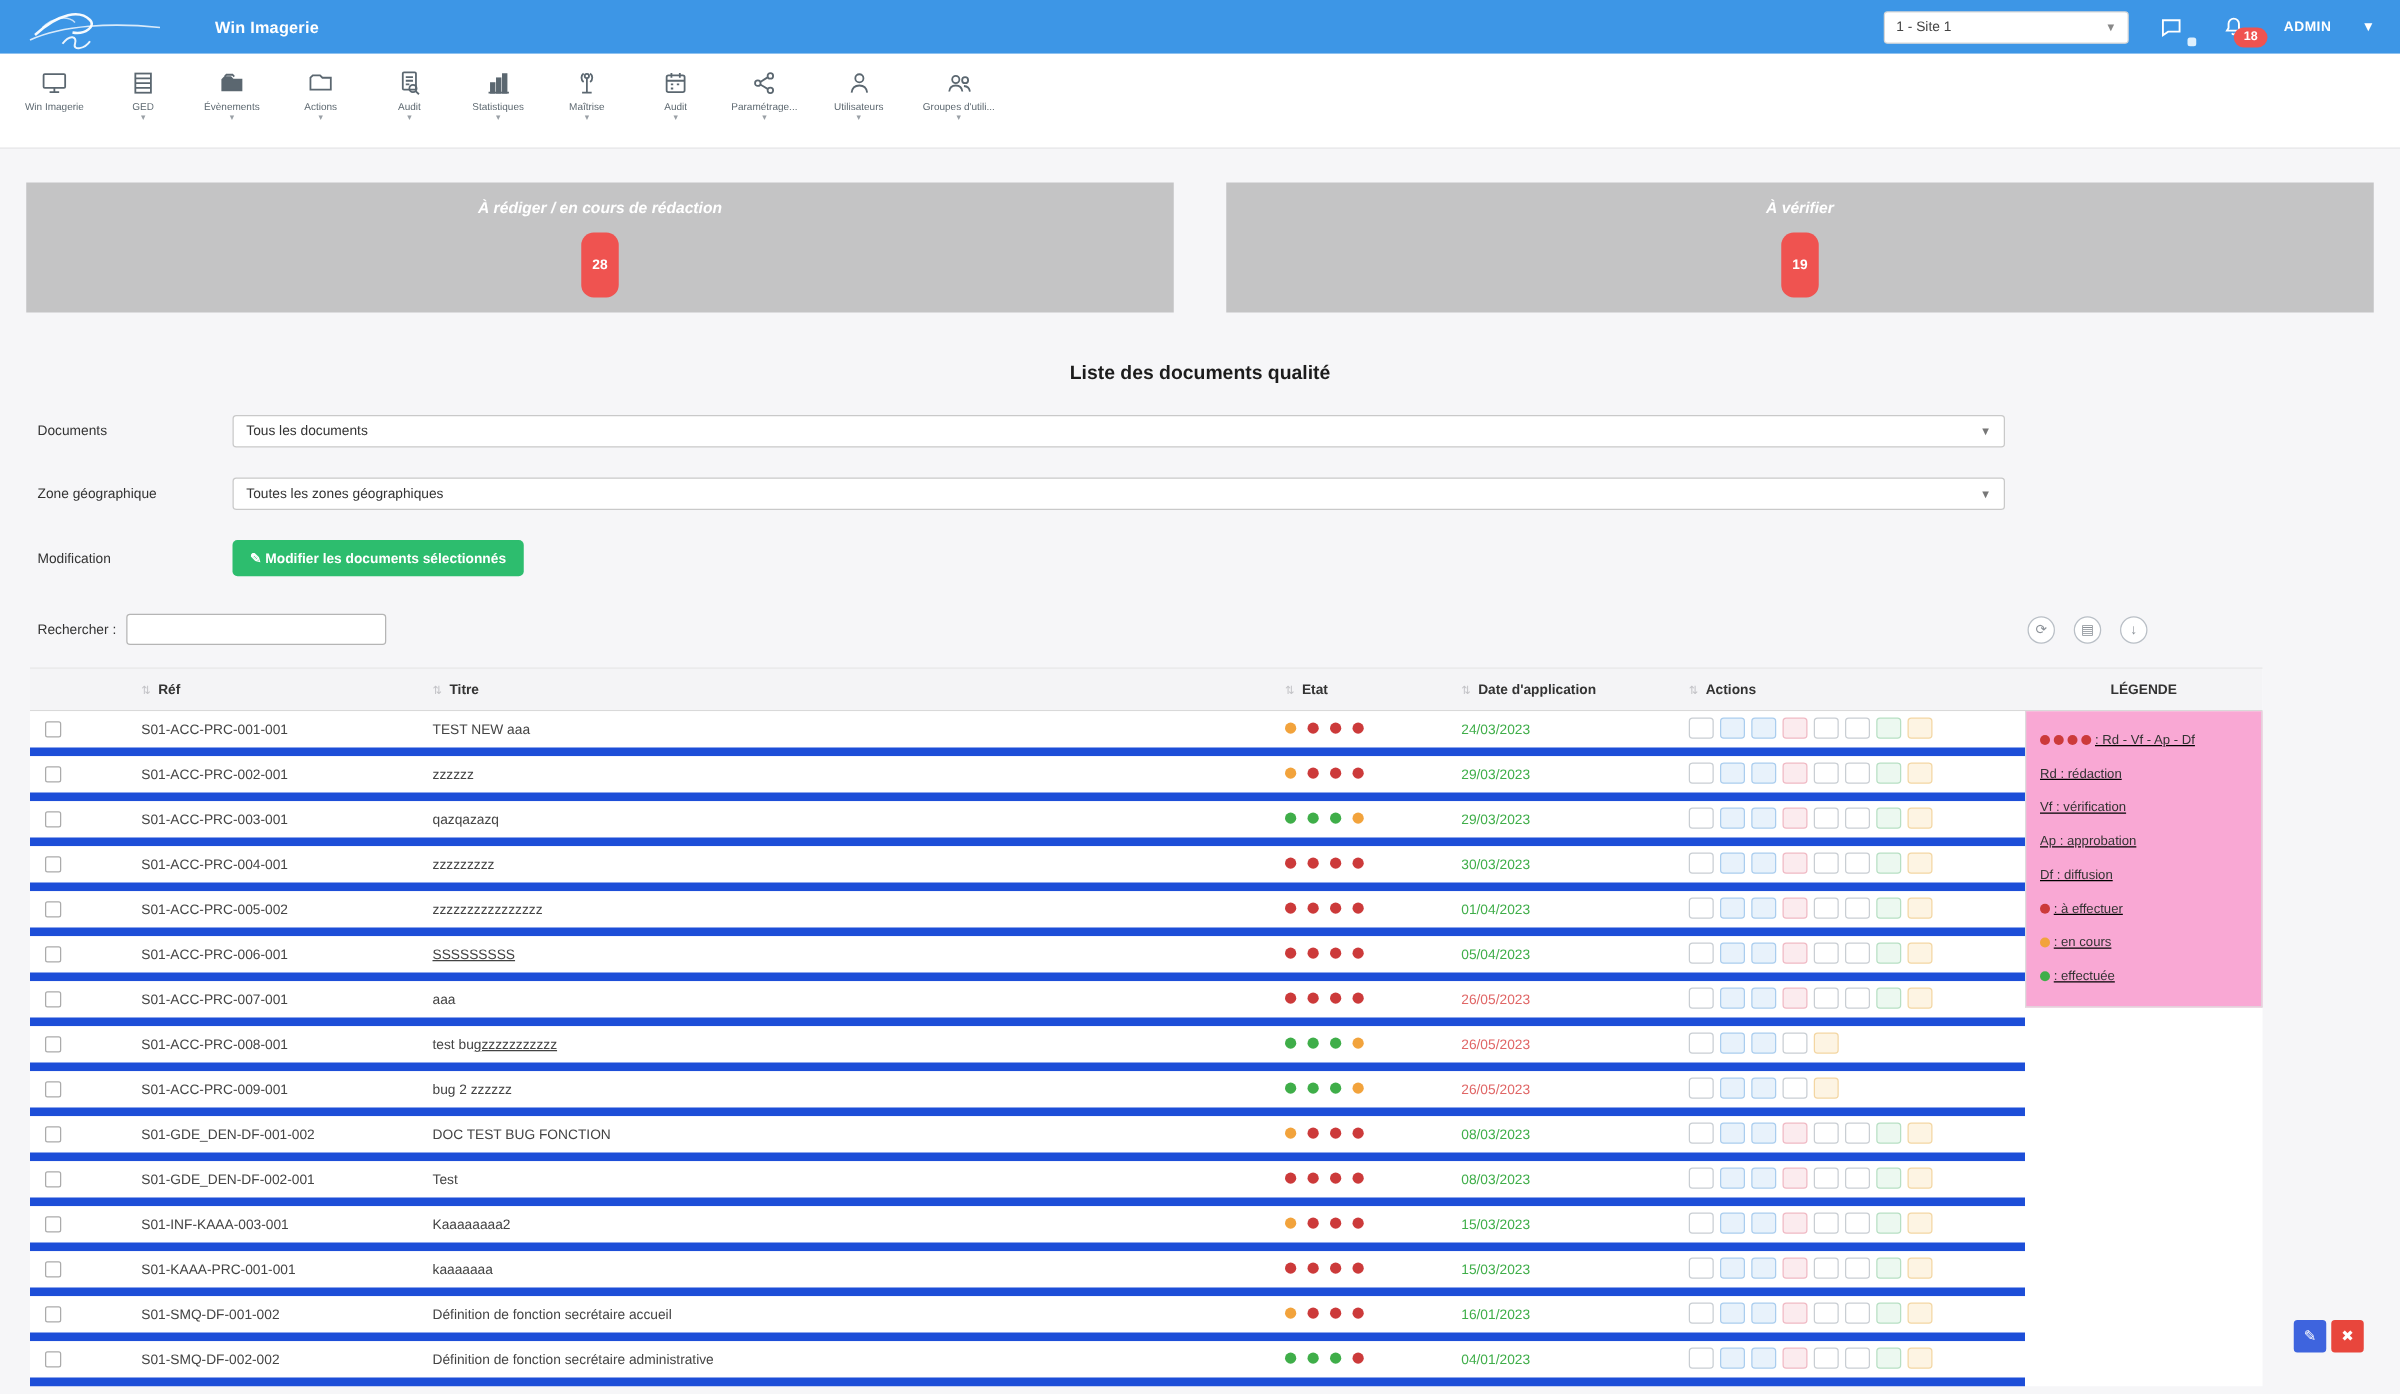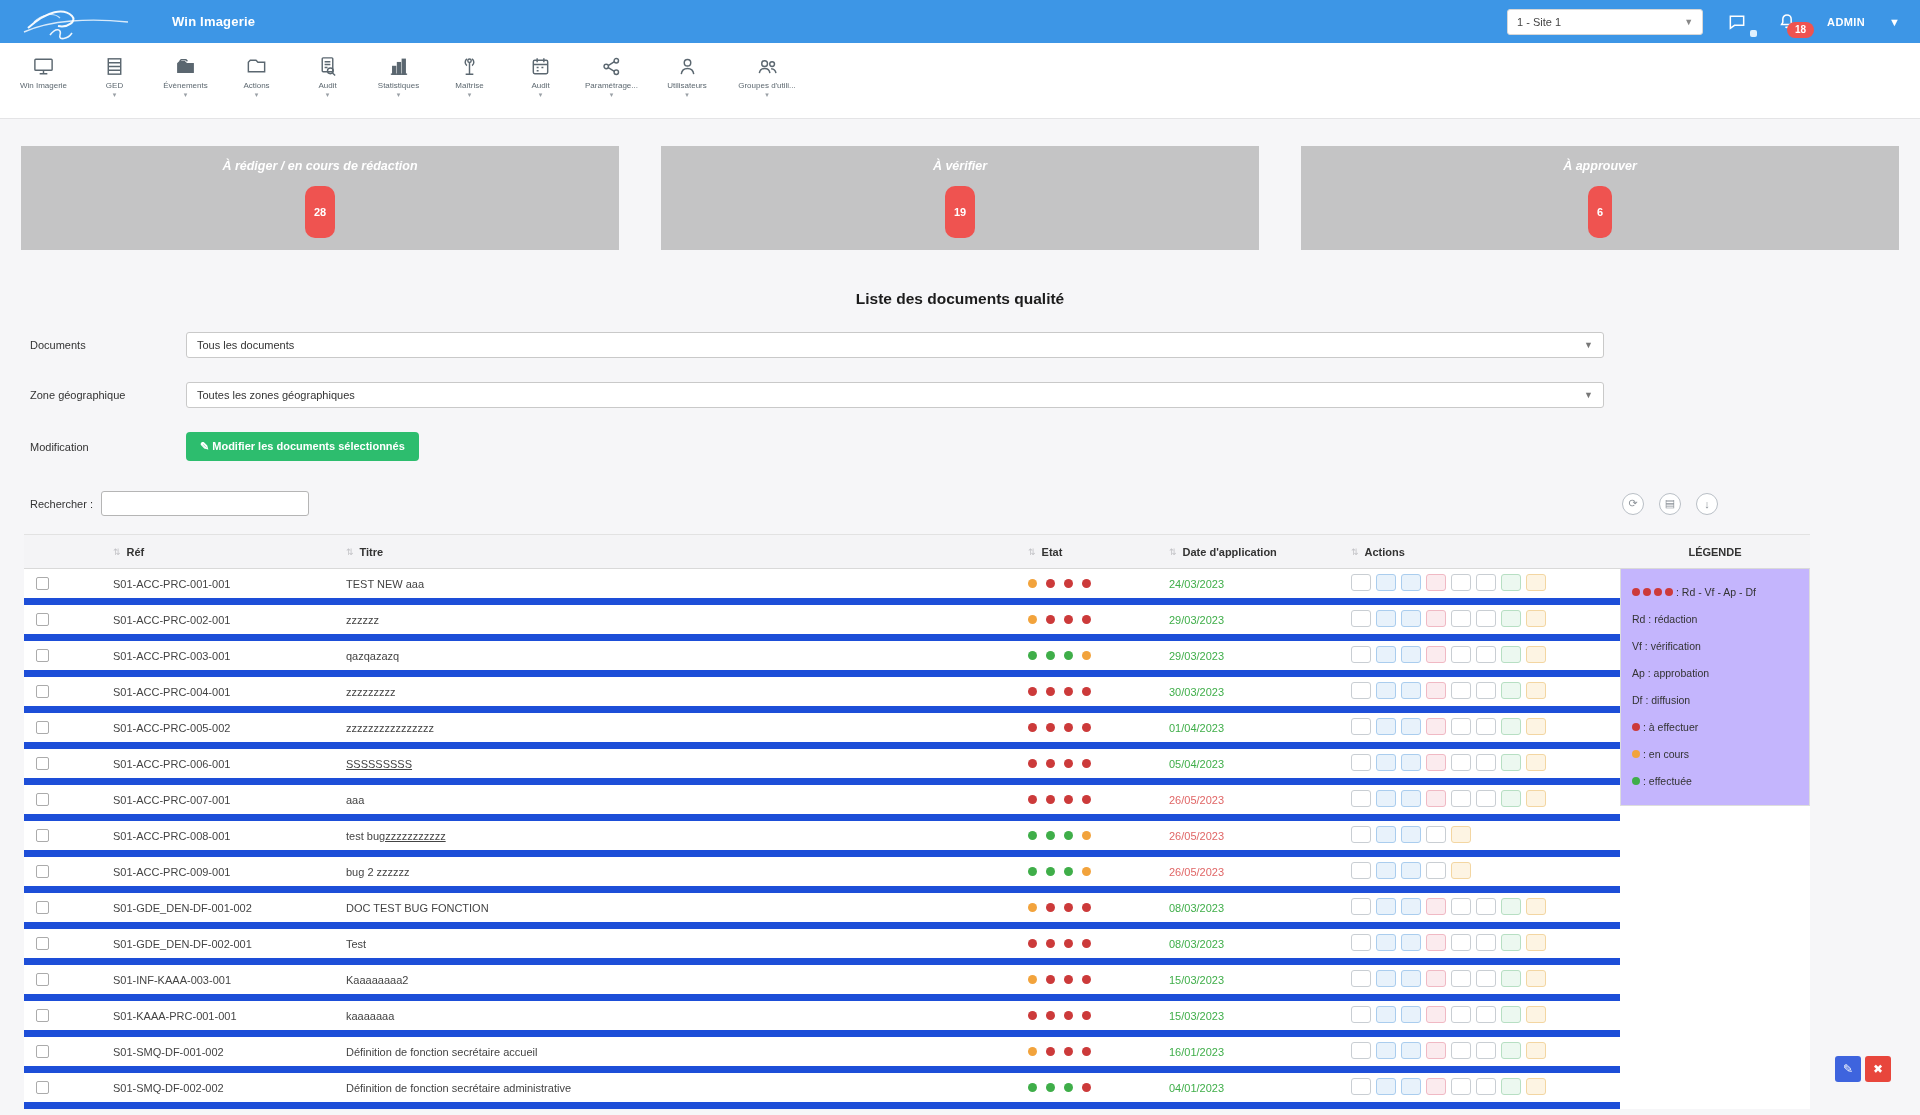--- a/index.html
+++ b/index.html
@@ -68,21 +68,21 @@
   .cbx { width:13px; height:13px; border:1px solid #ababab; border-radius:2px; background:#fff; cursor:pointer; }
   .dot { width:9px; height:9px; border-radius:50%; display:inline-block; margin-right:9px; }
   .date-green { color:#3fae49; }
   .date-red { color:#e06666; }
   .act-btn { width:20px; height:17px; border-radius:3px; margin-right:5px; cursor:pointer; border:1px solid #c9ced3; background:#fff; }
   .u { text-decoration:underline; }
   
   .legend-col { width:190px; }
   .legend-head { height:34px; background:#f4f4f6; border-bottom:1px solid #d9d9d9; display:flex; align-items:center;
     justify-content:center; font-size:11px; font-weight:bold; color:#333; }
-  .legend-box { border:1px solid #ddd; border-top:none; background:#c4b5fd; height:237px; padding:9px 11px; }
+  .legend-box { border:1px solid #ddd; border-top:none; background:#f9a8d4; height:237px; padding:9px 11px;text-decoration:underline; }
   .legend-line { display:flex; align-items:center; height:27px; font-size:10.5px; color:#333; }
   .legend-line .dot { width:8px; height:8px; margin-right:3px; }
   .legend-line .dot:last-of-type { margin-right:6px; }
   
   .float-btns { position:absolute; left:1835px; top:1056px; display:flex; gap:4px; }
   .fab { width:26px; height:26px; border-radius:3px; color:#fff; font-size:12px; display:flex; align-items:center; justify-content:center; cursor:pointer; }
   .fab-blue { background:#3e64de; }
   .fab-red { background:#e8463c; }
 </style>
 </head>
@@ -241,24 +241,20 @@
 
 <div class="cards">
   <div class="card">
     <span class="card-label">À rédiger / en cours de rédaction</span>
     <span class="card-badge">28</span>
   </div>
   <div class="card">
     <span class="card-label">À vérifier</span>
     <span class="card-badge">19</span>
   </div>
-  <div class="card">
-    <span class="card-label">À approuver</span>
-    <span class="card-badge">6</span>
-  </div>
 </div>
 
 <div class="page-title">Liste des documents qualité</div>
 
 <div class="filter-row">
   <span class="filter-label">Documents</span>
   <div class="filter-select">
     <span>Tous les documents</span>
     <span class="sel-caret">▼</span>
   </div>

